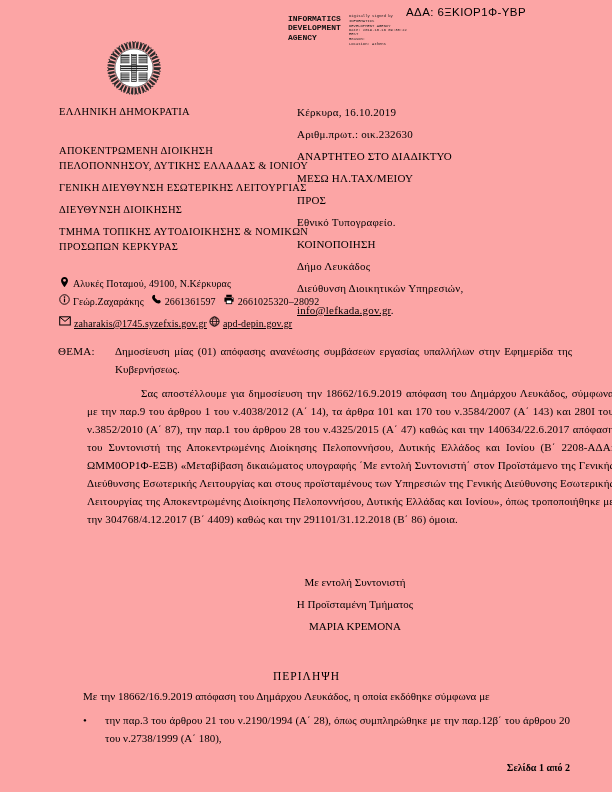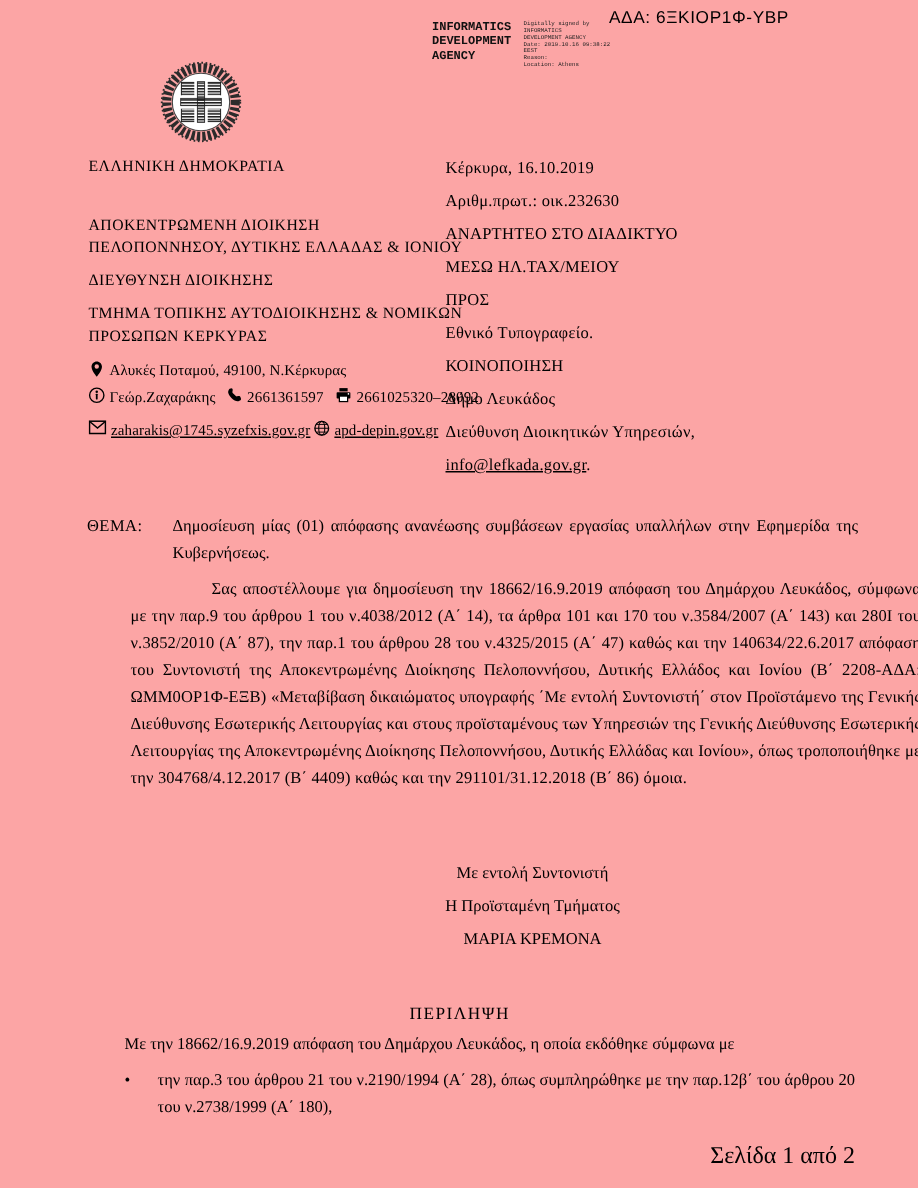--- a/index.html
+++ b/index.html
@@ -15,21 +15,21 @@
                 word-break:break-all;color:#111;}
   .stamp-details{font-size:7px;line-height:1.18;color:#222;white-space:pre-line;
                  transform:scale(.55);transform-origin:top left;width:118px;}
 
   
   .emblem{position:absolute;left:106px;top:40px;}
 
   
   .hl{position:absolute;left:59px;top:104px;width:308px;}
   .hl-line{font-size:10.5px;line-height:15px;letter-spacing:.3px;white-space:pre-line;}
-  .mb10{margin-bottom:24px}.mb7{margin-bottom:7px}.mb6{margin-bottom:8px}.mb3{margin-bottom:3px}
+  .mb10{margin-bottom:24px}.mb7{margin-bottom:7px}.mb6{margin-bottom:22px}.mb3{margin-bottom:3px}
   .contact{font-size:10px;line-height:15px;letter-spacing:.1px;display:flex;align-items:flex-start;}
   .contact .ic{display:inline-flex;margin-right:3px;flex:none;}
   .contact .gap{width:7px;flex:none;}
   a.doclink{color:#000;text-decoration:underline;}
 
   
   .hr{position:absolute;right:40px;top:101px;width:275px;text-align:left;}
   .hr-line{font-size:11px;line-height:22px;letter-spacing:.2px;}
 
   
@@ -48,21 +48,21 @@
 
   
   .summary{position:absolute;left:43px;top:656px;width:527px;font-size:11px;line-height:18px;margin-top:11px;}
   .sum-head{text-align:center;font-size:11.5px;letter-spacing:1px;margin-bottom:2px;}
   .sum-intro{text-indent:40px;text-align:justify;margin-bottom:6px;}
   .bullet-row{display:flex;margin-left:40px;}
   .bullet-dot{flex:0 0 22px;text-align:left;}
   .bullet-text{flex:1;text-align:justify;}
 
   
-  .footer{position:absolute;right:42px;top:762px;font-size:16px;}
+  .footer{position:absolute;right:42px;top:762px;font-size:10px;font-weight:bold;}
 
   svg .ink{fill:#000;}
 </style>
 </head>
 <body>
 
 <div class="page">
 
   <div class="ada">ΑΔΑ: 6ΞΚΙΟΡ1Φ-ΥΒΡ</div>
 
@@ -92,20 +92,21 @@
       <rect x="14.5" y="25.2" width="31" height="9.6" fill="#ffffff"></rect>
       <rect x="27.4" y="15.5" width="5.2" height="29" fill="url(#hstripe)" stroke="#1c1c1c" stroke-width="0.6"></rect>
       <rect x="15.5" y="27.4" width="29" height="5.2" fill="url(#hstripe)" stroke="#1c1c1c" stroke-width="0.6"></rect>
     </svg>
   </div>
 
   <div class="hl">
     <div class="hl-line mb10">ΕΛΛΗΝΙΚΗ ΔΗΜΟΚΡΑΤΙΑ</div>
     <div class="hl-line mb7">ΑΠΟΚΕΝΤΡΩΜΕΝΗ ΔΙΟΙΚΗΣΗ
 ΠΕΛΟΠΟΝΝΗΣΟΥ, ΔΥΤΙΚΗΣ ΕΛΛΑΔΑΣ &amp; ΙΟΝΙΟΥ</div>
+    <div class="hl-line mb7">ΓΕΝΙΚΗ ΔΙΕΥΘΥΝΣΗ ΕΣΩΤΕΡΙΚΗΣ ΛΕΙΤΟΥΡΓΙΑΣ</div>
     <div class="hl-line mb7">ΔΙΕΥΘΥΝΣΗ ΔΙΟΙΚΗΣΗΣ</div>
     <div class="hl-line mb6">ΤΜΗΜΑ ΤΟΠΙΚΗΣ ΑΥΤΟΔΙΟΙΚΗΣΗΣ &amp; ΝΟΜΙΚΩΝ
 ΠΡΟΣΩΠΩΝ ΚΕΡΚΥΡΑΣ</div>
 
     <div class="contact mb3">
       <span class="ic">
         <svg width="11" height="12" viewBox="0 0 12 12">
             <path class="ink" d="M6 .5C3.9.5 2.2 2.2 2.2 4.3c0 2.9 3.8 7.2 3.8 7.2s3.8-4.3 3.8-7.2C9.8 2.2 8.1.5 6 .5zm0 5.3a1.6 1.6 0 1 1 0-3.2 1.6 1.6 0 0 1 0 3.2z"></path>
           </svg>
       </span>

